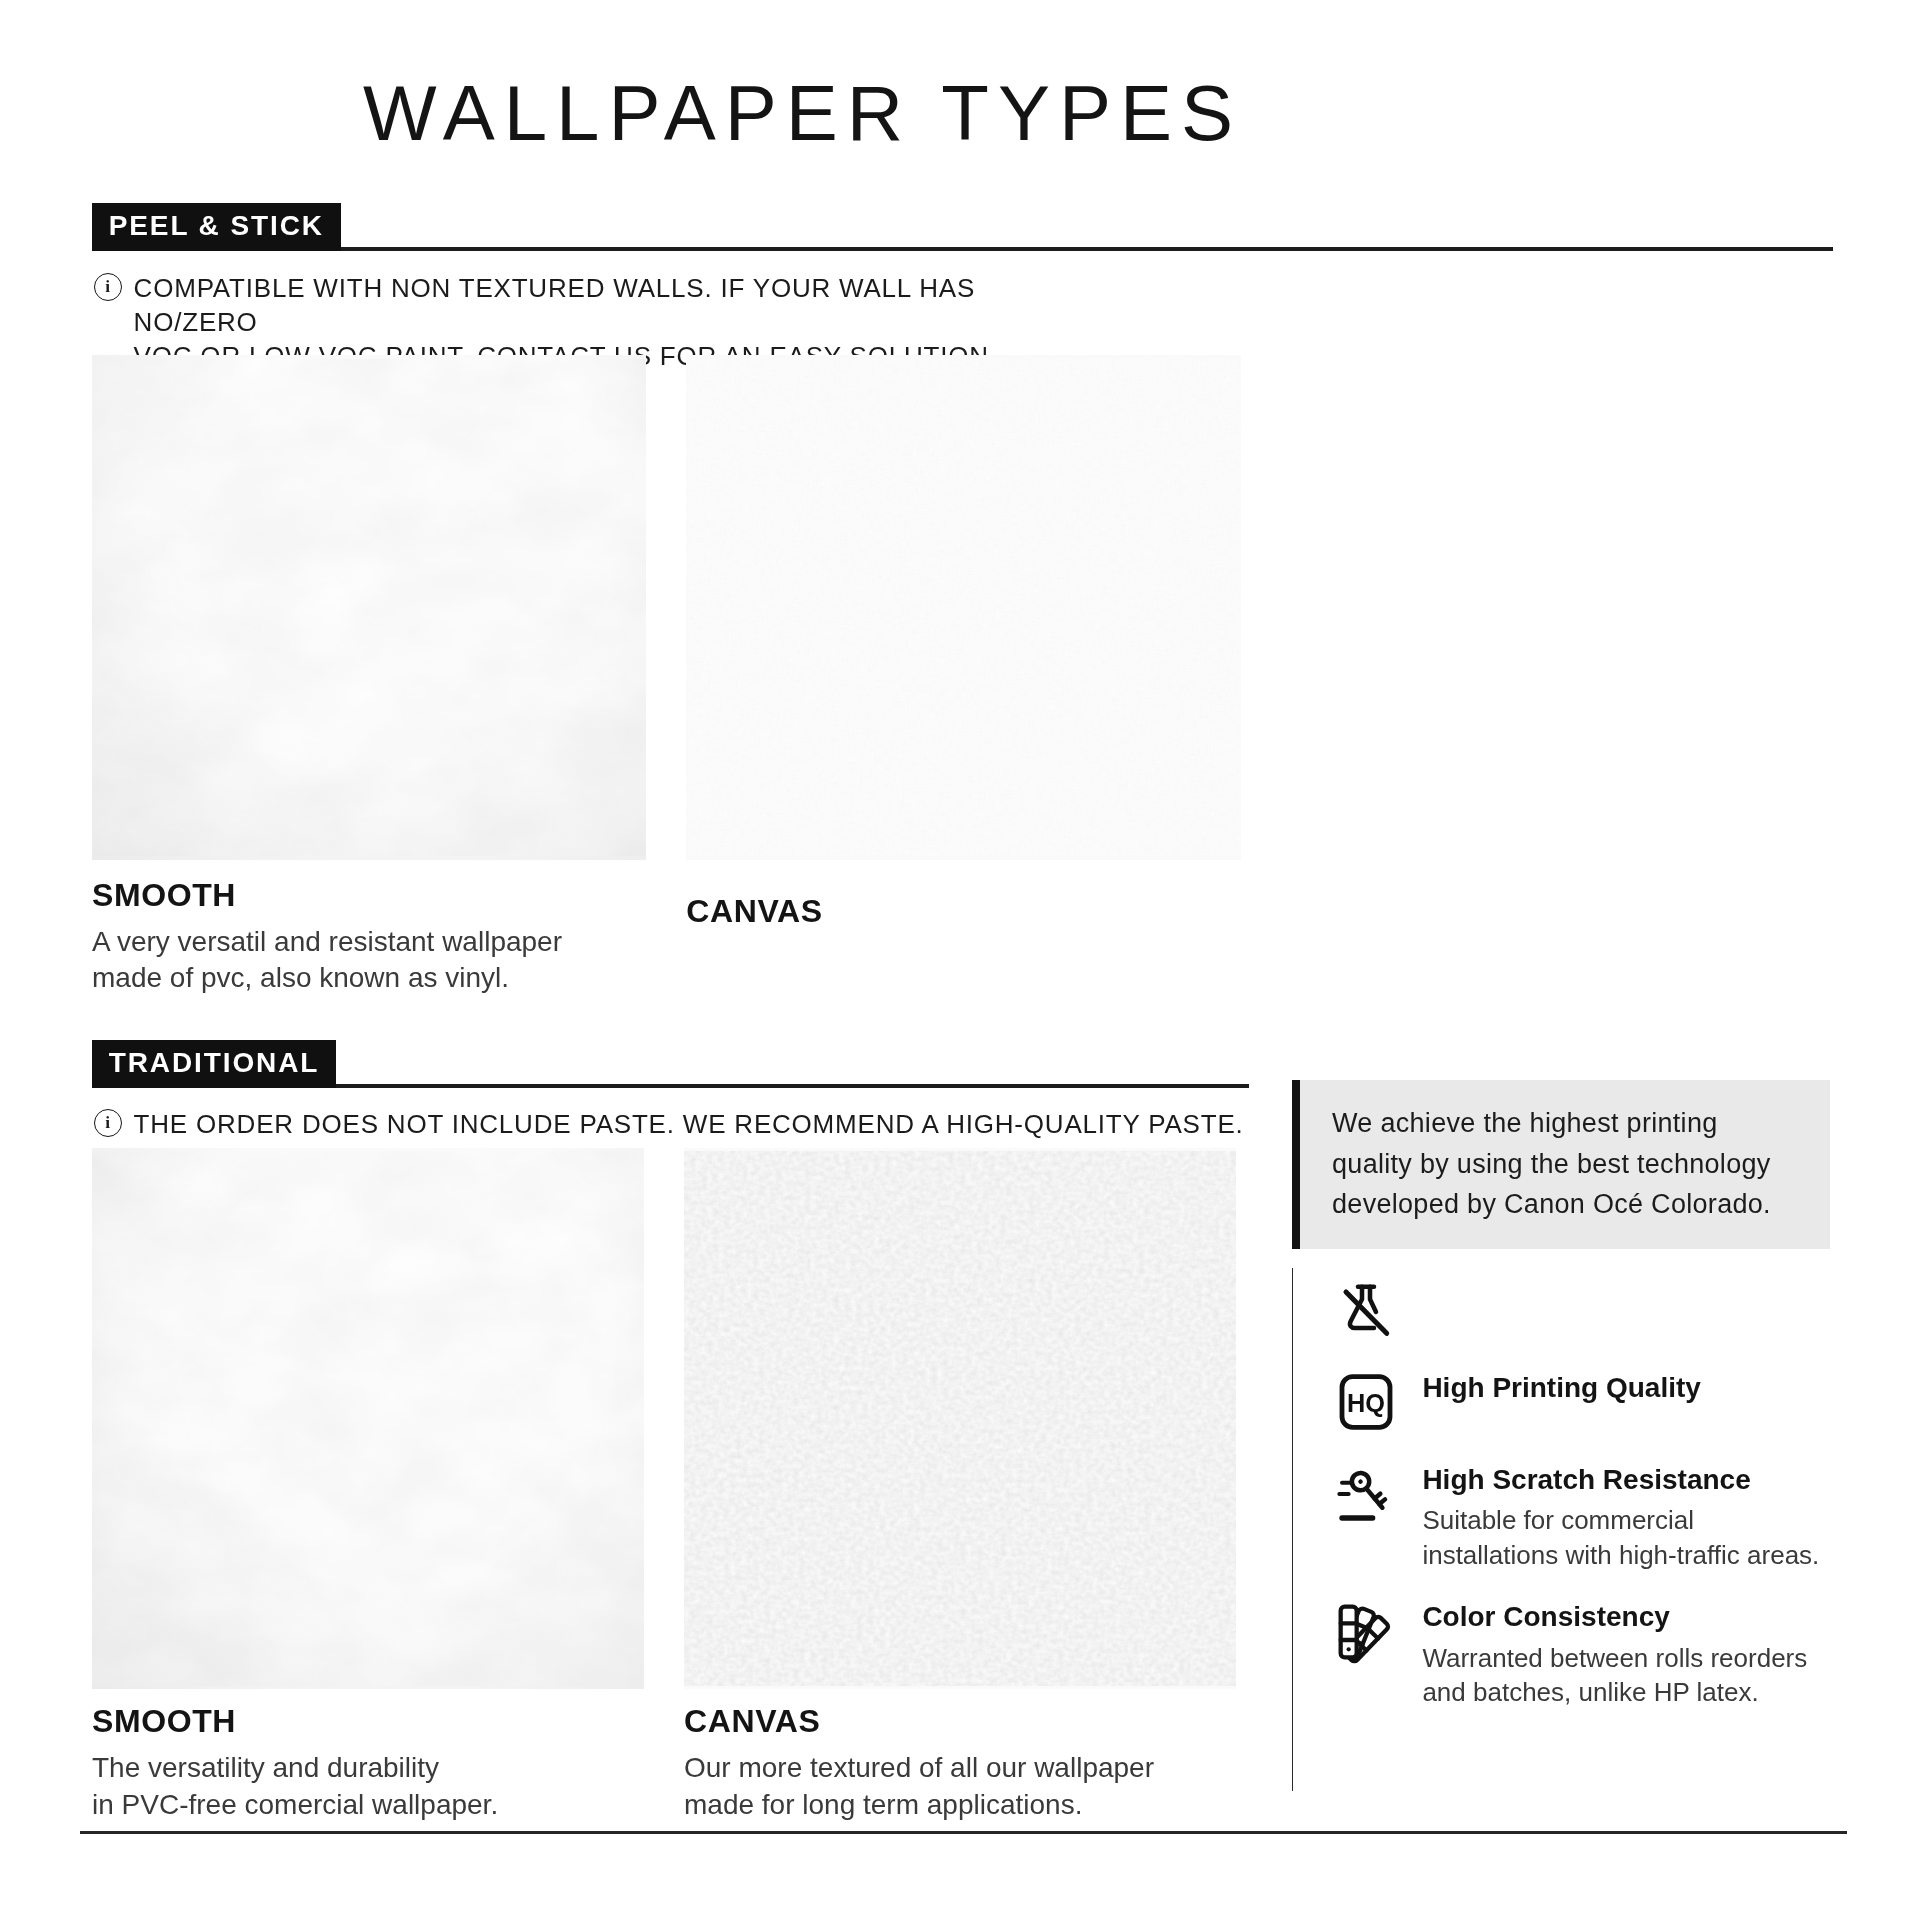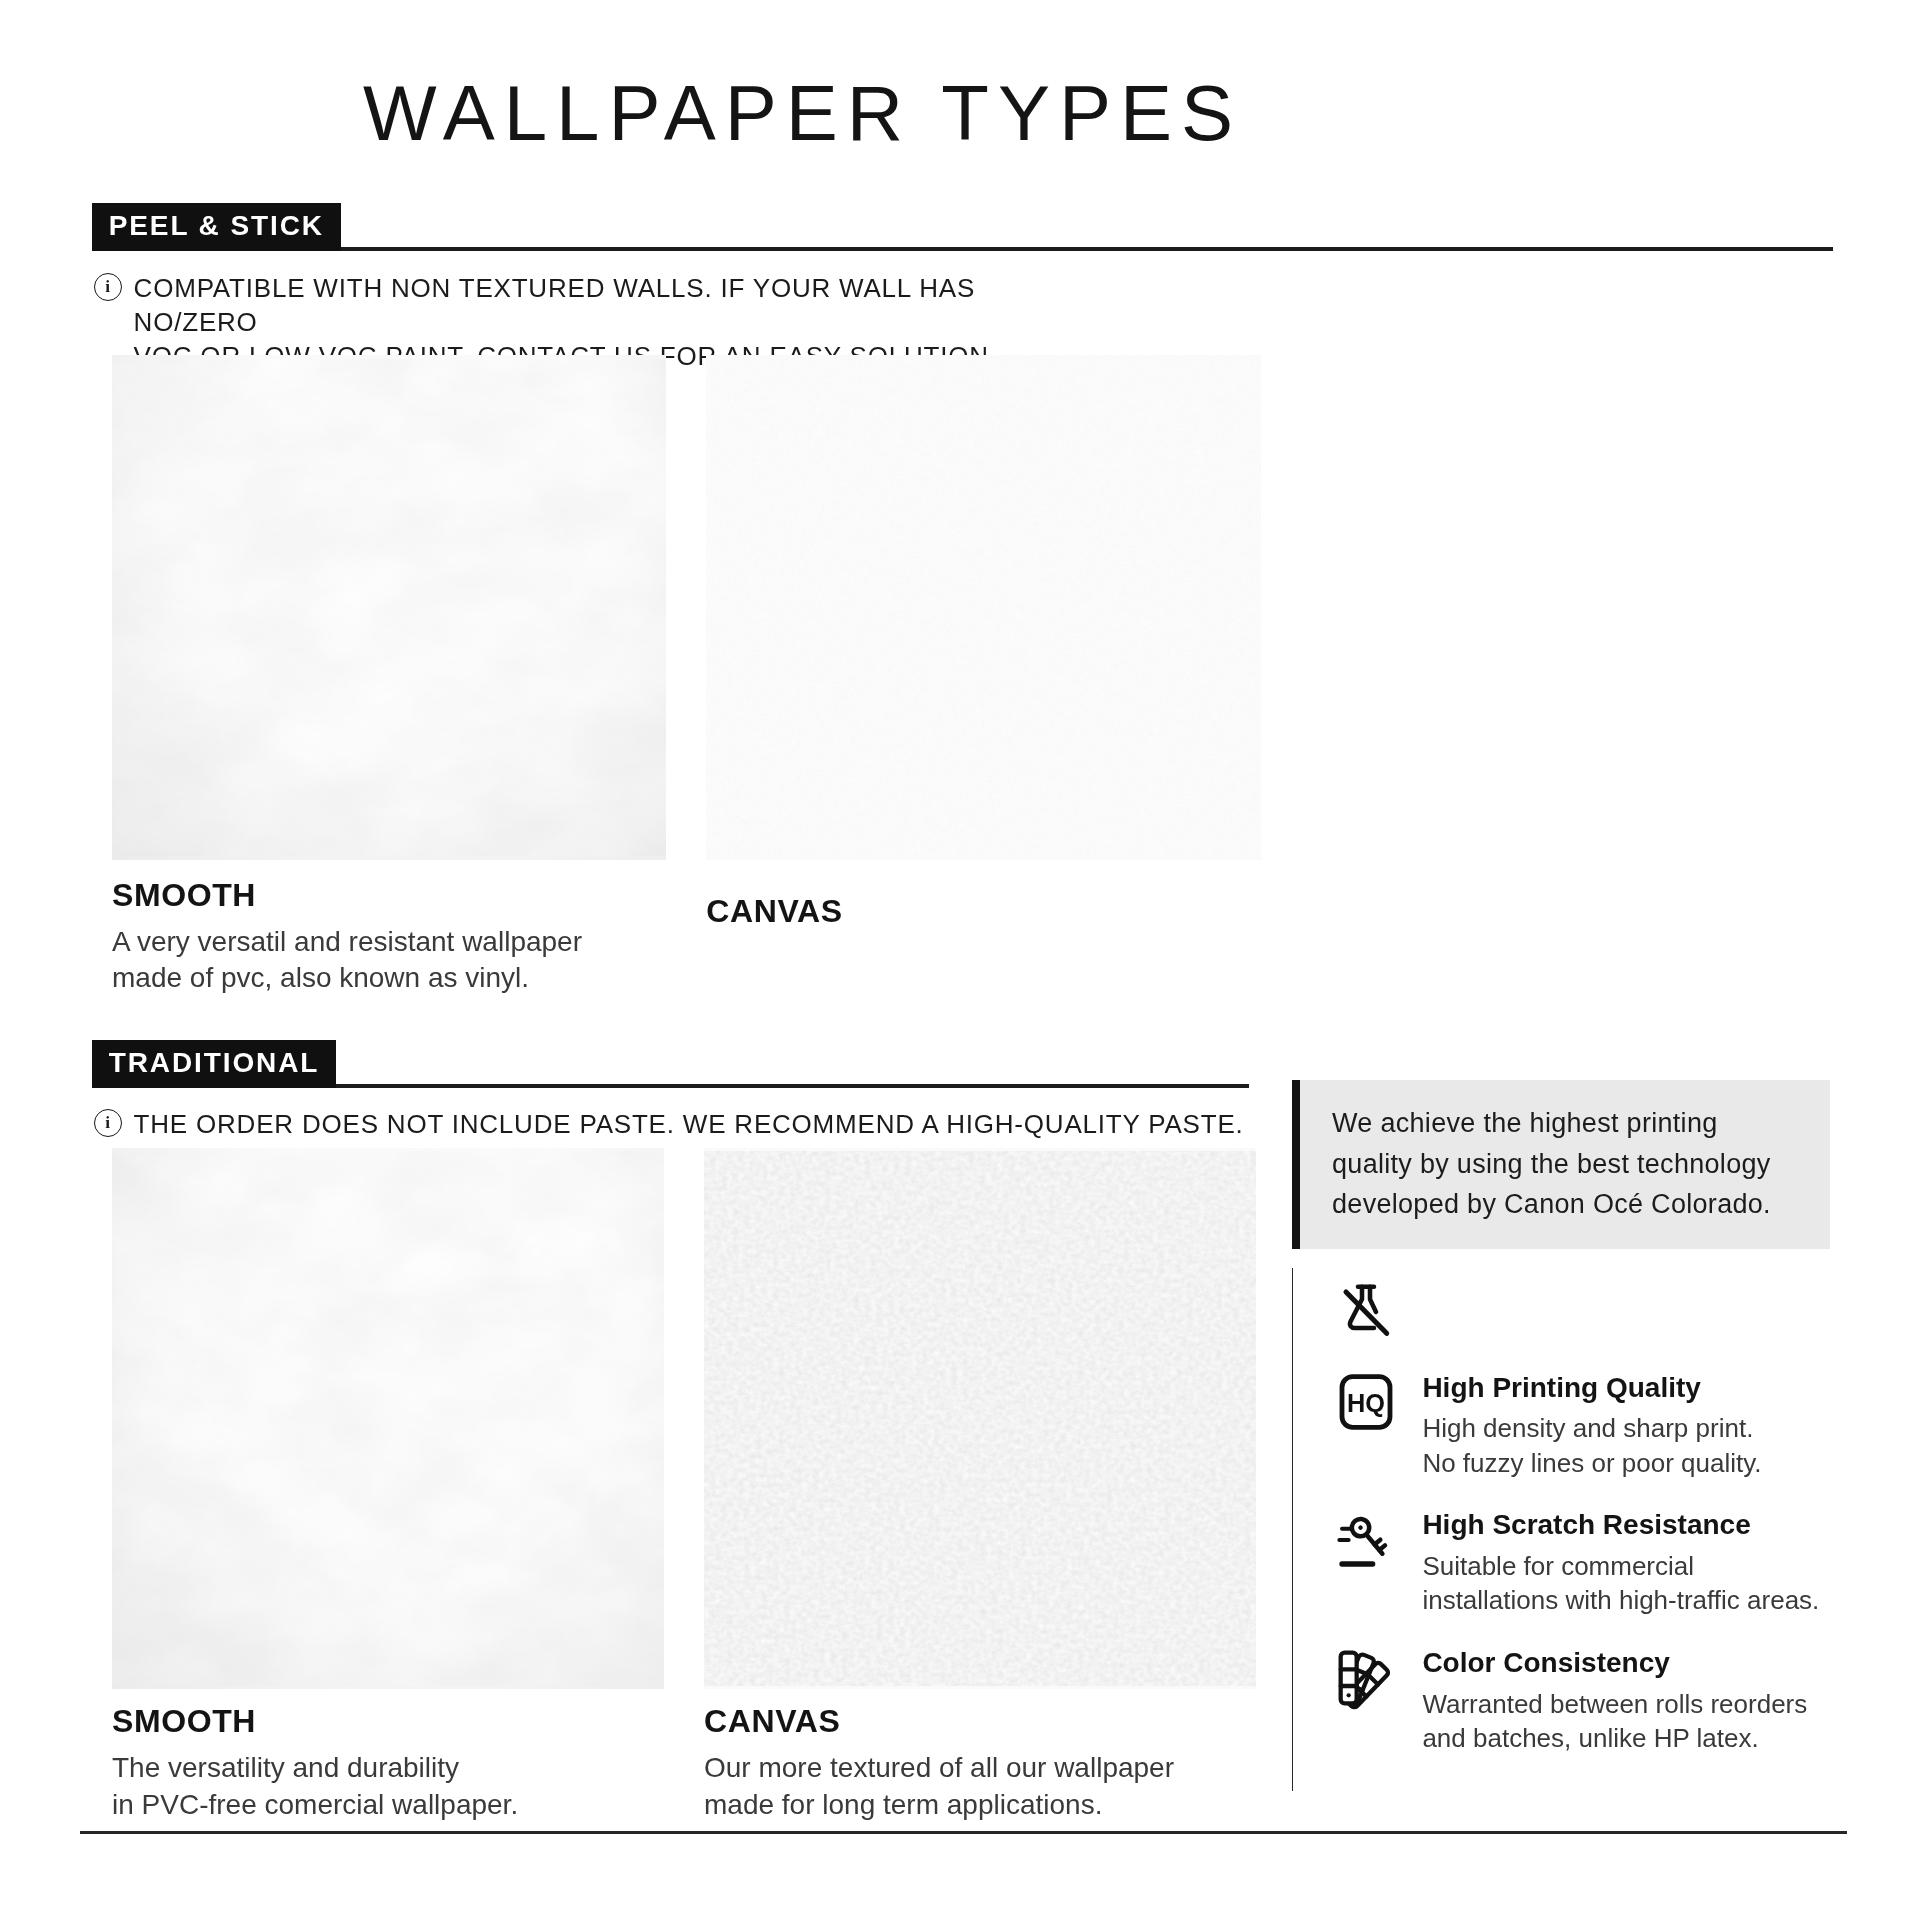--- a/index.html
+++ b/index.html
@@ -18,21 +18,21 @@
 
   .note{position:absolute;display:flex;gap:11.6px;align-items:flex-start;font-size:26px;
     letter-spacing:0.8px;color:#1b1b1b;line-height:1.3;}
   .note1{left:94px;top:272px;width:1002px;}
   .note2{left:94px;top:1108px;width:1169px;}
   .note-text{white-space:pre-line;}
   .info-i{flex:0 0 auto;width:26px;height:26px;border:1.9px solid #141414;border-radius:50%;
     display:flex;align-items:center;justify-content:center;font-size:17.3px;font-weight:700;
     margin-top:1.3px;font-family:"Liberation Serif",serif;}
 
-  .row{position:absolute;display:grid;column-gap:40px;margin-left:20px;}
+  .row{position:absolute;display:grid;column-gap:40px;}
   .row1{left:92px;top:355px;width:1743px;grid-template-columns:repeat(3,1fr);}
   .row2{left:92px;top:1148px;width:1144px;grid-template-columns:repeat(2,1fr);}
   .card{margin:0;}
   .swatch{position:relative;width:100%;overflow:hidden;background:#fafafa;}
   .row1 .swatch{height:505px;}
   .row2 .swatch{height:541px;}
   .tex{position:absolute;left:0;top:0;width:100%;height:100%;display:block;}
   .vignette{position:absolute;left:0;top:0;right:0;bottom:0;
     background:radial-gradient(ellipse at 55% 35%, rgba(255,255,255,0) 50%, rgba(60,60,60,0.08) 100%);}
   .cap-name{font-size:32px;font-weight:700;letter-spacing:0.6px;color:#141414;}
@@ -157,22 +157,20 @@
       </svg>
     </div>
 
     <div class="feature">
       <svg class="f-icon icon-stroke" viewBox="0 0 48 48" stroke-width="3.6">
         <rect x="6" y="5" width="36" height="38" rx="8"></rect>
         <text x="24" y="31.5" text-anchor="middle" font-size="19" font-weight="bold" fill="#111111" stroke="none" font-family="Liberation Sans, sans-serif">HQ</text>
       </svg>
       <div class="f-text">
         <div class="f-title">High Printing Quality</div>
-        <div class="f-desc">High density and sharp print.
-No fuzzy lines or poor quality.</div>
       </div>
     </div>
 
     <div class="feature">
       <svg class="f-icon icon-stroke" viewBox="0 0 48 48" stroke-width="3.4">
         <g transform="rotate(-40 26 22)">
           <circle cx="26" cy="12.5" r="6.5"></circle>
           <circle cx="26" cy="12.5" r="1.7" fill="#111111" stroke="none"></circle>
           <path d="M26 19.5 V38"></path>
           <path d="M26 29 h5.5"></path>

